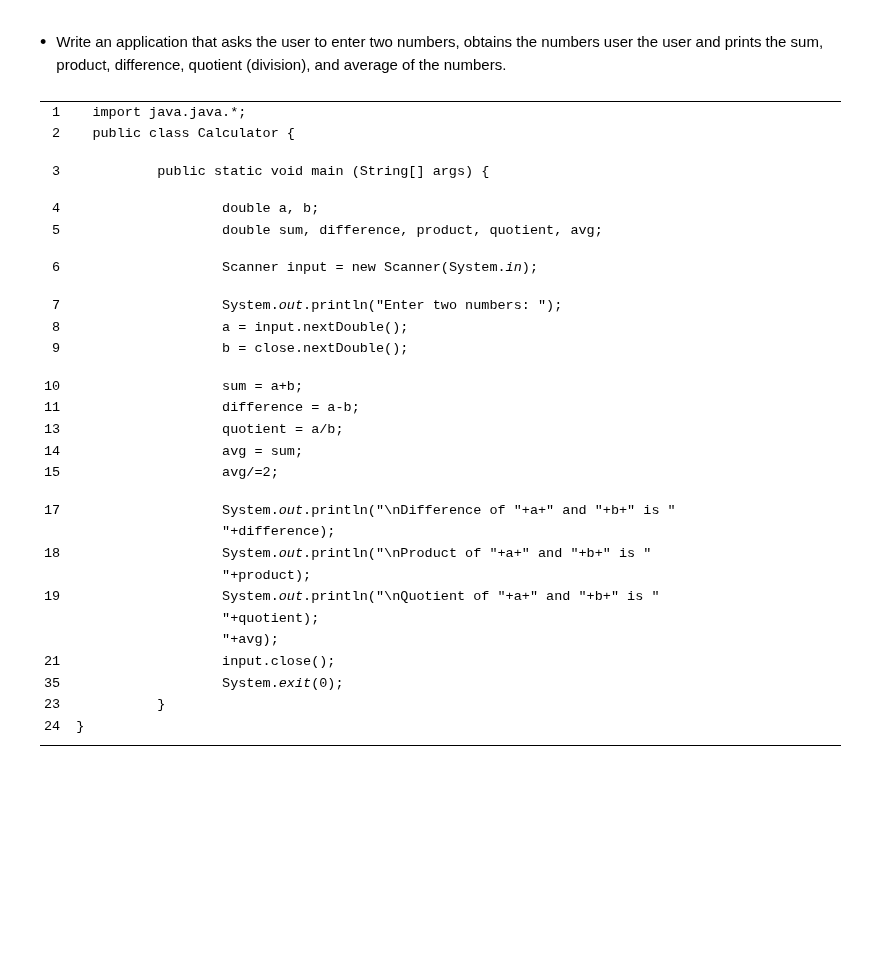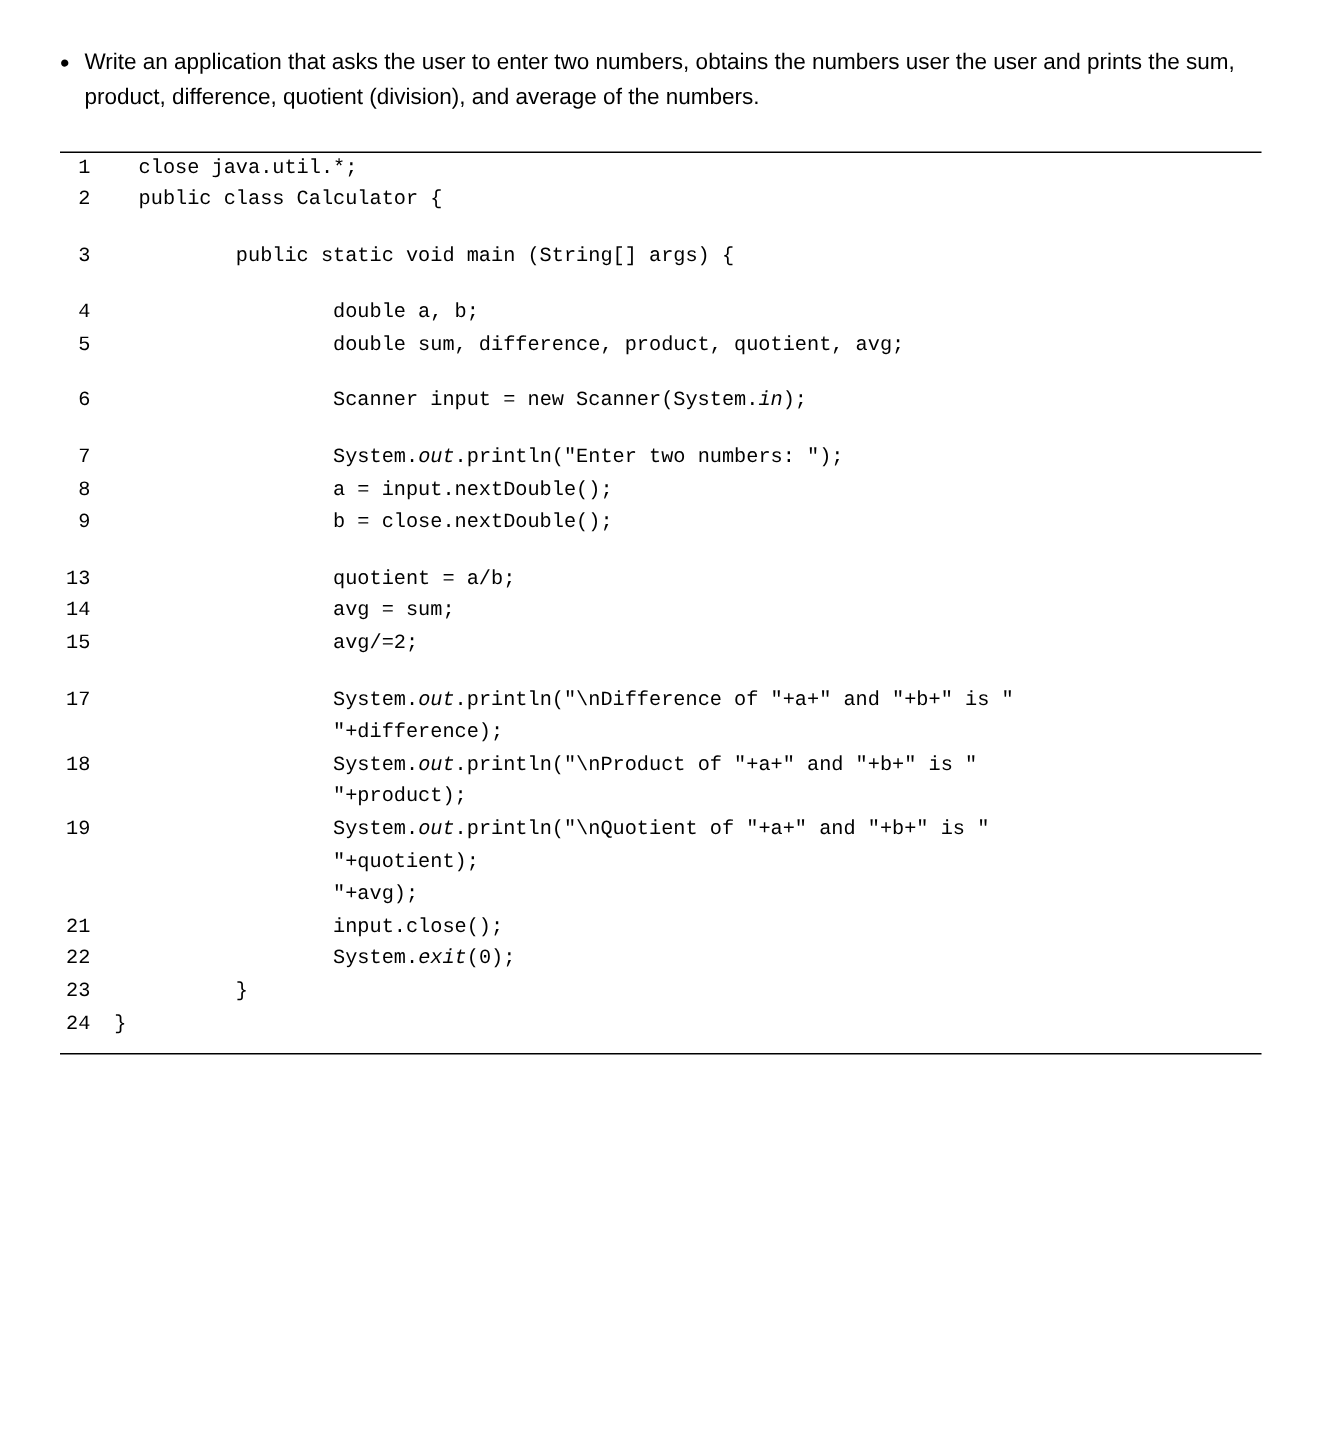--- a/index.html
+++ b/index.html
@@ -97,21 +97,21 @@
 </div>
 
 <hr class="divider">
 
 <div class="code-block">
   <table class="code-table">
     <tbody>
 
       <tr>
         <td class="line-num">1</td>
-        <td class="line-code">  close java.util.*;</td>
+        <td class="line-code">  import java.java.*;</td>
       </tr>
       <tr>
         <td class="line-num">2</td>
         <td class="line-code">  public class Calculator {</td>
       </tr>
 
       <tr class="row-spacer-lg">
           <td></td>
           <td></td>
         </tr>
@@ -162,20 +162,28 @@
         <td class="line-num">9</td>
         <td class="line-code">                  b = close.nextDouble();</td>
       </tr>
 
       <tr class="row-spacer-lg">
           <td></td>
           <td></td>
         </tr>
 
       <tr>
+        <td class="line-num">10</td>
+        <td class="line-code">                  sum = a+b;</td>
+      </tr>
+      <tr>
+        <td class="line-num">11</td>
+        <td class="line-code">                  difference = a-b;</td>
+      </tr>
+      <tr>
         <td class="line-num">13</td>
         <td class="line-code">                  quotient = a/b;</td>
       </tr>
       <tr>
         <td class="line-num">14</td>
         <td class="line-code">                  avg = sum;</td>
       </tr>
       <tr>
         <td class="line-num">15</td>
         <td class="line-code">                  avg/=2;</td>
@@ -212,21 +220,21 @@
       </tr>
       <tr>
         <td class="line-num"></td>
         <td class="line-code">                  "+avg);</td>
       </tr>
       <tr>
         <td class="line-num">21</td>
         <td class="line-code">                  input.close();</td>
       </tr>
       <tr>
-        <td class="line-num">22</td>
+        <td class="line-num">35</td>
         <td class="line-code">                  System.<span class="bold-italic">exit</span>(0);</td>
       </tr>
       <tr>
         <td class="line-num">23</td>
         <td class="line-code">          }</td>
       </tr>
       <tr>
         <td class="line-num">24</td>
         <td class="line-code">}</td>
       </tr>

